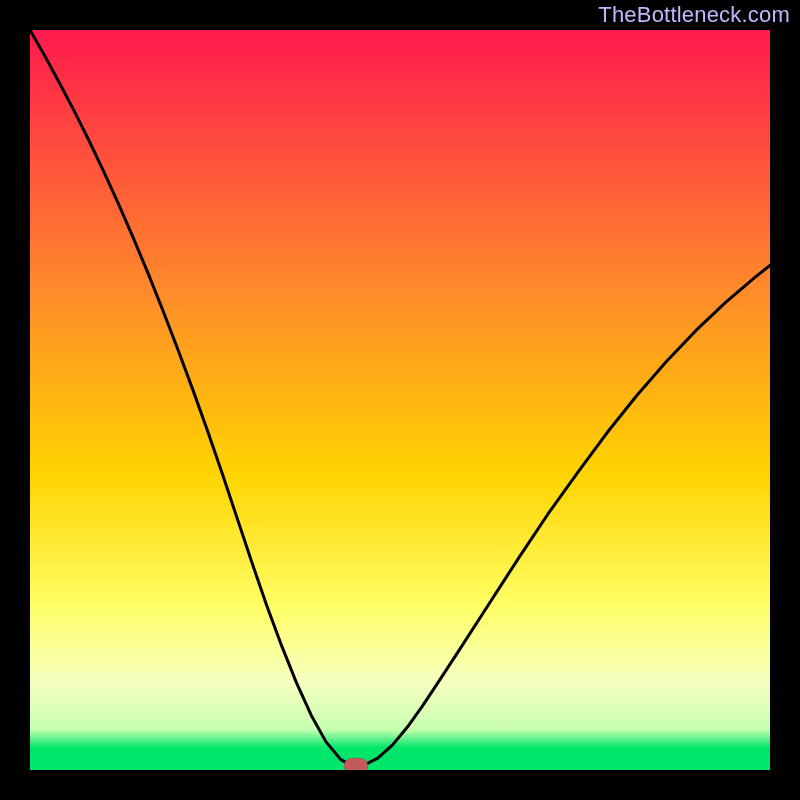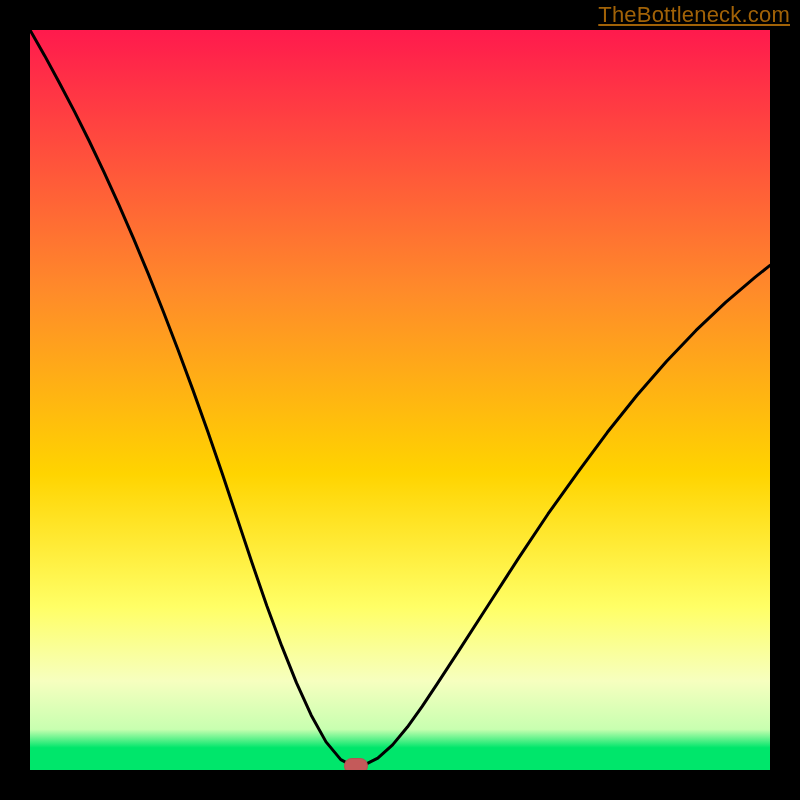--- a/index.html
+++ b/index.html
@@ -14,26 +14,25 @@
   .frame {
     position: relative;
     width: 800px;
     height: 800px;
     background: #000;
   }
   .watermark {
     position: absolute;
     top: 2px;
     right: 10px;
-    color: #a16207;
+    color: #c4b5fd;
     font-size: 22px;
     font-weight: 500;
     letter-spacing: 0.2px;
     z-index: 10;
-    text-decoration: underline;
   }
   .plot-area {
     position: absolute;
     left: 30px;
     top: 30px;
     width: 740px;
     height: 740px;
     overflow: hidden;
   }
   .plot-area svg {

